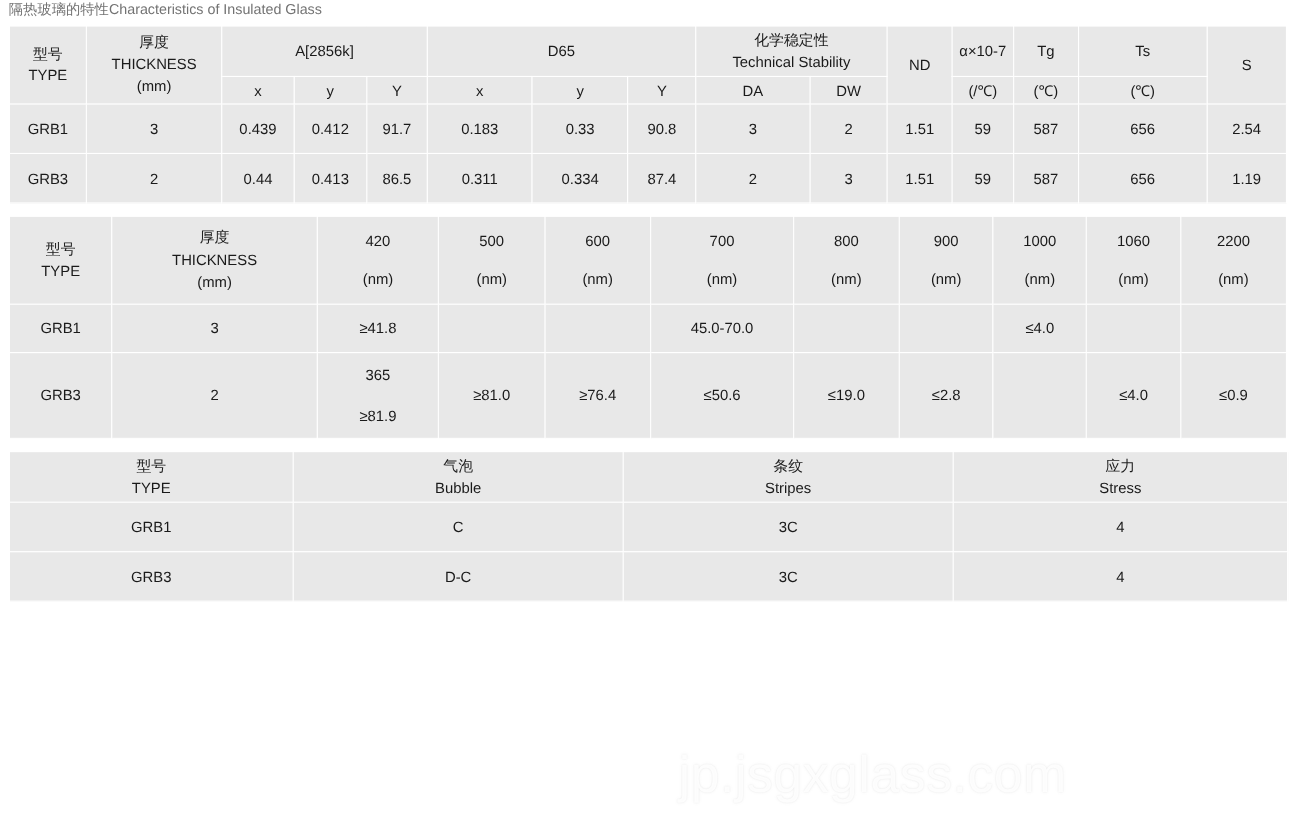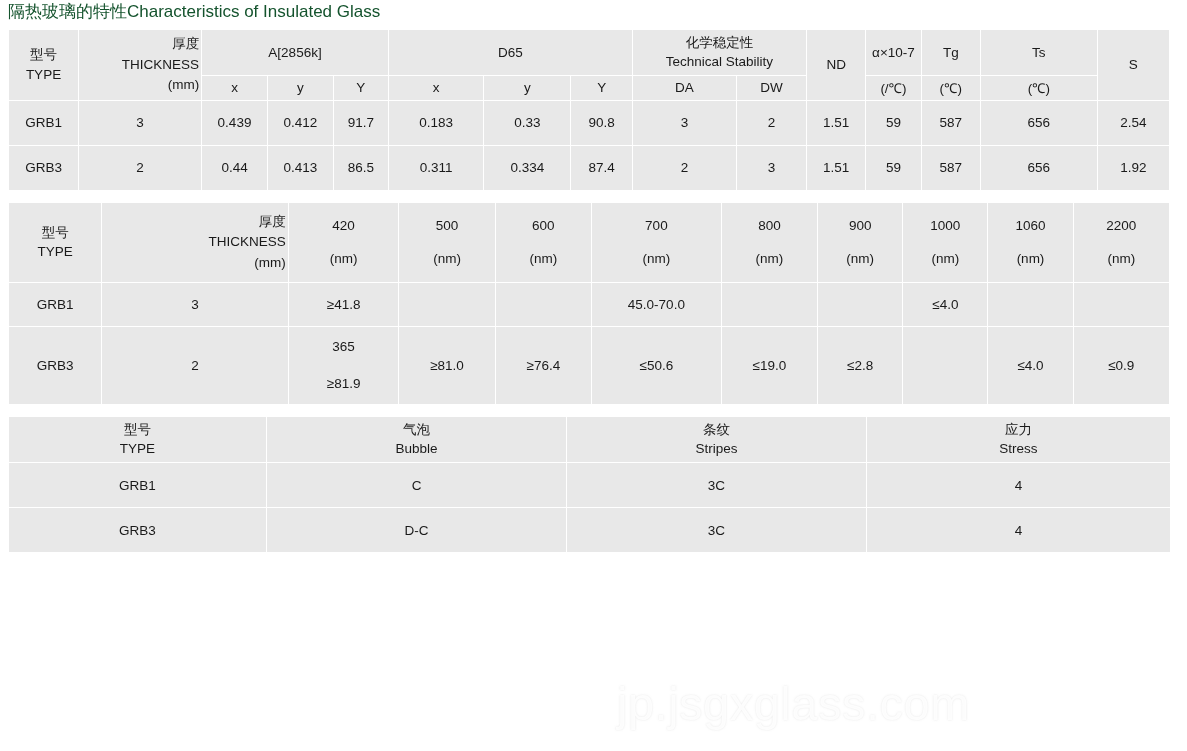--- a/index.html
+++ b/index.html
@@ -21,23 +21,23 @@
   }
   h1.title {
     text-align: center;
     font-size: 33px;
     font-weight: bold;
     margin: 8px 0 6px 0;
     letter-spacing: 0px;
     color: #000;
   }
   .section-label {
-    font-size: 17px;
+    font-size: 13px;
     margin: 0 0 5px 8px;
-    color: #14532d;
+    color: #737373;
     line-height: 1.4;
   }
   table {
     border-collapse: collapse;
     width: 1162px;
     margin: 0 0 0 8px;
     table-layout: fixed;
   }
   table.t1 { margin-bottom: 11px; }
   table.t2 { margin-bottom: 11px; }
@@ -53,21 +53,21 @@
   }
   .t1 td, .t1 th { height: 24px; }
   .t1 .hdr-tall { height: 46px; }
   .t1 .rowcell { height: 45px; }
   .t2 .hdr { height: 80px; }
   .t2 .r1 { height: 44px; }
   .t2 .r2 { height: 78px; }
   .t3 .hdr { height: 46px; }
   .t3 .row { height: 45px; }
   .two-line span { display: block; line-height: 1.45; }
-  .three-line span { display: block; line-height: 1.5; text-align: right; }
+  .three-line span { display: block; line-height: 1.5; }
   .watermark {
     position: absolute;
     left: 0;
     top: 0;
     width: 1187px;
     height: 751px;
     pointer-events: none;
   }
   .watermark span {
     position: absolute;
@@ -173,21 +173,21 @@
         <td class="rowcell">86.5</td>
         <td class="rowcell">0.311</td>
         <td class="rowcell">0.334</td>
         <td class="rowcell">87.4</td>
         <td class="rowcell">2</td>
         <td class="rowcell">3</td>
         <td class="rowcell">1.51</td>
         <td class="rowcell">59</td>
         <td class="rowcell">587</td>
         <td class="rowcell">656</td>
-        <td class="rowcell">1.92</td>
+        <td class="rowcell">1.19</td>
       </tr>
     </tbody>
   </table>
 
 
   <table class="t2">
     <colgroup>
       <col style="width:92px">
         <col style="width:184px">
       <col style="width:109px">

